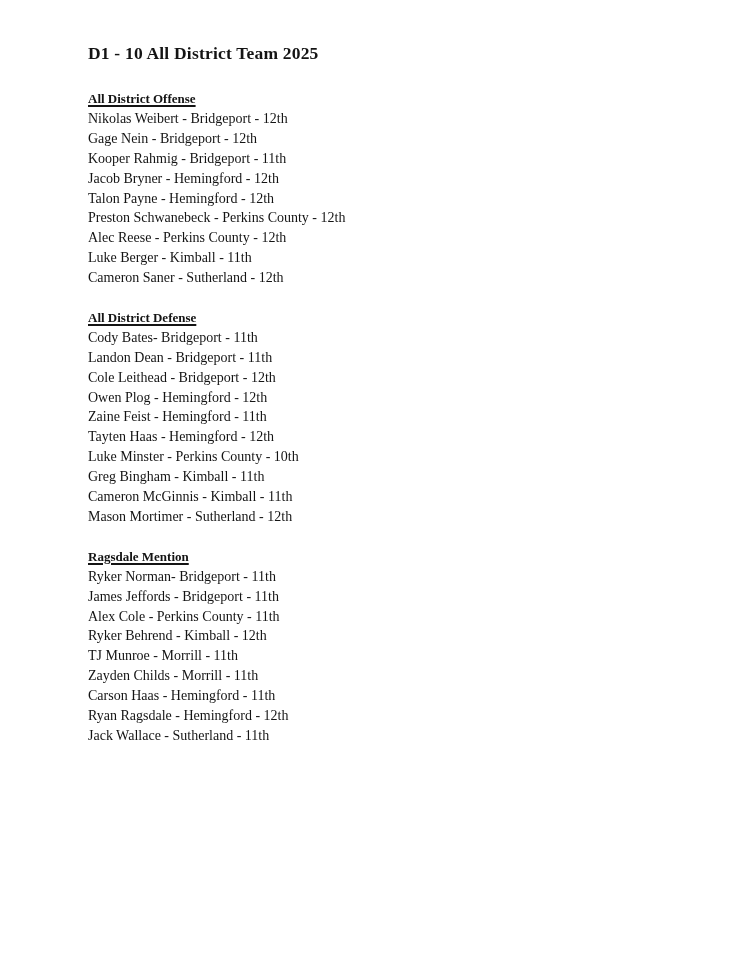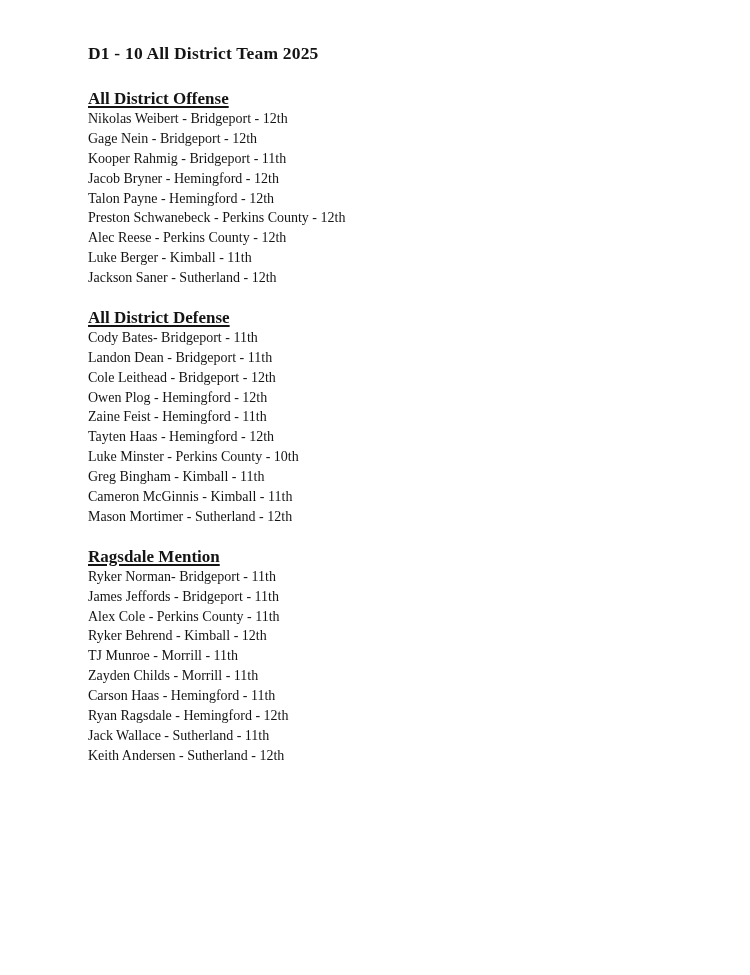--- a/index.html
+++ b/index.html
@@ -23,21 +23,21 @@
     font-size: 17.5px;
     font-weight: bold;
     line-height: 26px;
     margin: 0 0 23px 0;
     letter-spacing: 0.2px;
   }
   .section {
     margin: 0 0 19.9px 0;
   }
   .section-heading {
-    font-size: 17px;
+    font-size: 13px;
     font-weight: bold;
     line-height: 19.9px;
     text-decoration: underline;
     text-decoration-thickness: 1.5px;
     text-underline-offset: 2px;
   }
   .player-line {
     font-size: 14px;
     font-weight: normal;
     line-height: 19.9px;
@@ -54,21 +54,21 @@
   <section class="section">
     <h2 class="section-heading">All District Offense</h2>
   <p class="player-line">Nikolas Weibert - Bridgeport - 12th</p>
           <p class="player-line">Gage Nein - Bridgeport - 12th</p>
           <p class="player-line">Kooper Rahmig - Bridgeport - 11th</p>
           <p class="player-line">Jacob Bryner - Hemingford - 12th</p>
           <p class="player-line">Talon Payne - Hemingford - 12th</p>
           <p class="player-line">Preston Schwanebeck - Perkins County - 12th</p>
           <p class="player-line">Alec Reese - Perkins County - 12th</p>
           <p class="player-line">Luke Berger - Kimball - 11th</p>
-          <p class="player-line">Jackson Saner - Sutherland - 12th</p>
+          <p class="player-line">Cameron Saner - Sutherland - 12th</p>
         </section>
 
   <section class="section">
     <h2 class="section-heading">All District Defense</h2>
   <p class="player-line">Cody Bates- Bridgeport - 11th</p>
           <p class="player-line">Landon Dean - Bridgeport - 11th</p>
           <p class="player-line">Cole Leithead - Bridgeport - 12th</p>
           <p class="player-line">Owen Plog - Hemingford - 12th</p>
           <p class="player-line">Zaine Feist - Hemingford - 11th</p>
           <p class="player-line">Tayten Haas - Hemingford - 12th</p>
@@ -82,17 +82,16 @@
     <h2 class="section-heading">Ragsdale Mention</h2>
   <p class="player-line">Ryker Norman- Bridgeport - 11th</p>
           <p class="player-line">James Jeffords - Bridgeport - 11th</p>
           <p class="player-line">Alex Cole - Perkins County - 11th</p>
           <p class="player-line">Ryker Behrend - Kimball - 12th</p>
           <p class="player-line">TJ Munroe - Morrill - 11th</p>
           <p class="player-line">Zayden Childs - Morrill - 11th</p>
           <p class="player-line">Carson Haas - Hemingford - 11th</p>
           <p class="player-line">Ryan Ragsdale - Hemingford - 12th</p>
           <p class="player-line">Jack Wallace - Sutherland - 11th</p>
-          <p class="player-line">Keith Andersen - Sutherland - 12th</p>
         </section>
 </div>
   </div>
 </div>
 
 </body></html>

